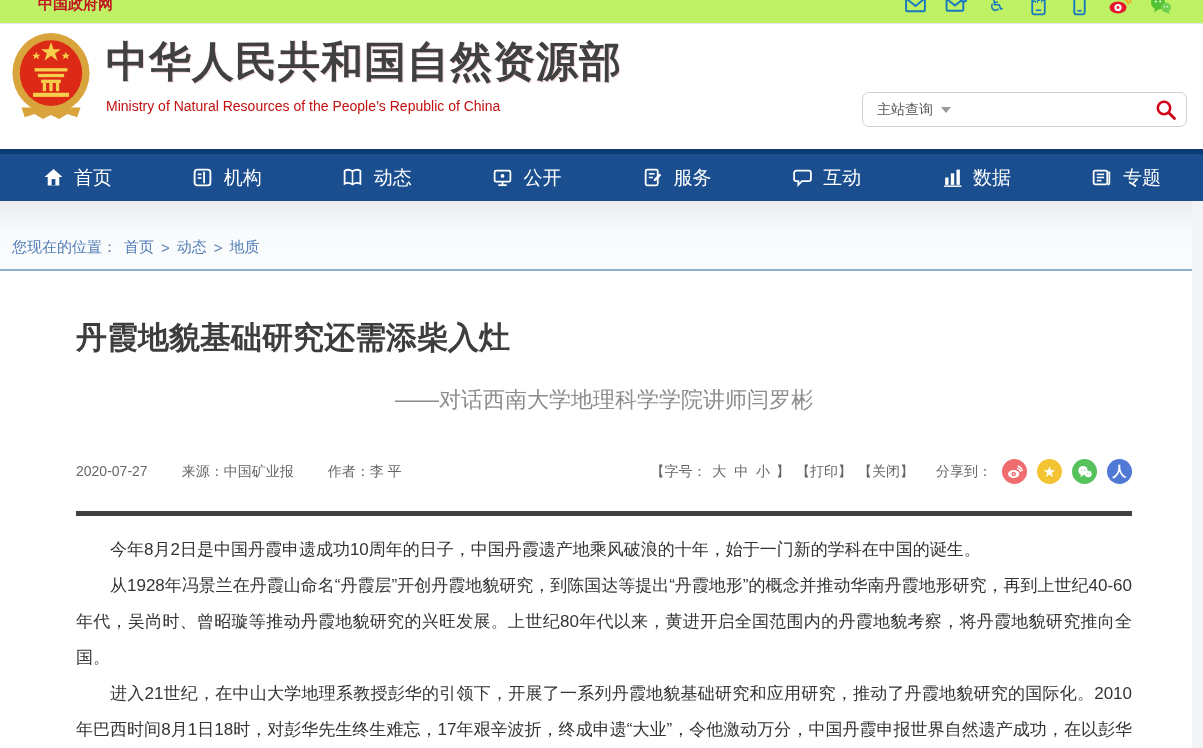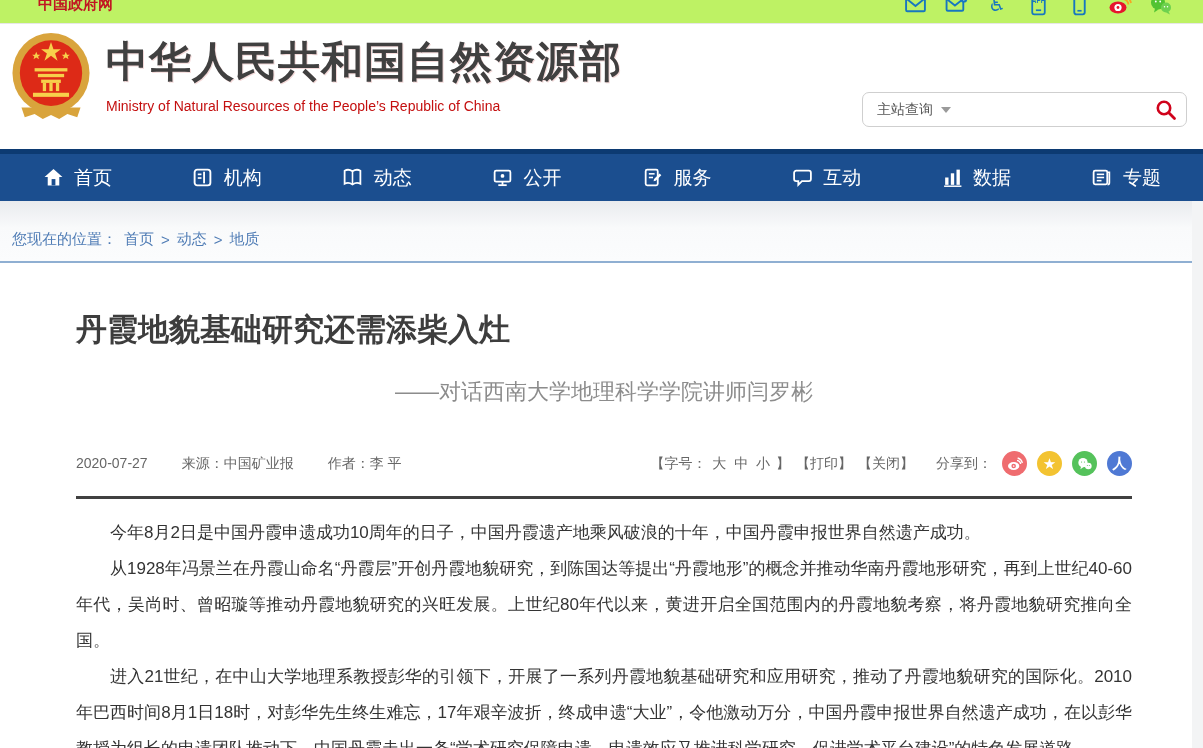--- a/index.html
+++ b/index.html
@@ -31,32 +31,32 @@
   .search-btn { width:40px; height:100%; display:flex; align-items:center; justify-content:center; cursor:pointer; }
 
   
   .nav { height:52px; background:#1b4e8f; border-top:5px solid #0c3a72;
     display:flex; align-items:center; justify-content:space-between; padding:0 42px; }
   .nav-item { display:flex; align-items:center; gap:10px; color:#fff; font-size:19px; cursor:pointer; white-space:nowrap; }
   .nav-item .nicon { display:inline-flex; width:22px; height:22px; align-items:center; justify-content:center; }
 
   
   .lower { height:556px; background:#f3f4f5; display:flex; flex-direction:column; }
-  .breadcrumb-bar { height:62px; margin-right:11px;
+  .breadcrumb-bar { height:70px; margin-right:11px;
     background:linear-gradient(#e9ebee 0%, #f9fafb 45%, #fbfcfd 100%);
     border-bottom:2px solid #8fafd2; display:flex; align-items:flex-end; padding:0 0 12px 12px; }
   .breadcrumb { font-size:15px; color:#4f7cb5; display:flex; gap:7px; align-items:center; }
   .breadcrumb .crumb { color:#4f7cb5; cursor:pointer; }
   .content-box { flex:1; margin-right:11px; background:#fff; padding:46px 60px 0 76px; overflow:hidden; }
 
   
   .art-title { font-size:31px; font-weight:bold; color:#3d3d3d; }
   .art-subtitle { text-align:center; font-size:22px; color:#8c8c8c; margin-top:26px; }
   .meta-row { margin-top:44px; display:flex; justify-content:space-between; align-items:center;
-    font-size:14px; color:#666; padding-bottom:20px; border-bottom:3px solid #404040; }
+    font-size:14px; color:#666; padding-bottom:27px; border-bottom:5px solid #404040; }
   .meta-left { display:flex; gap:34px; }
   .meta-right { display:flex; align-items:center; gap:6px;justify-content:space-between; }
   .tool { cursor:pointer; white-space:nowrap; }
   .tool-sizes { white-space:nowrap; }
   .tool-sizes .sz { cursor:pointer; margin:0 2px; }
   .share-label { margin-left:16px; white-space:nowrap; }
   .share-circle { width:25px; height:25px; border-radius:50%; display:inline-flex;
     align-items:center; justify-content:center; cursor:pointer; color:#fff; margin-left:4px; }
   .share-weibo  { background:#ef6c6f; }
   .share-qzone  { background:#f3c331; font-size:15px; }
@@ -303,19 +303,19 @@
               <circle cx="18.5" cy="14.3" r="0.75" fill="#55c25b"></circle>
             </svg>
         </span>
         <span class="share-circle share-renren">
             <span>人</span>
           </span>
       </div>
     </div>
 
     <div class="body-text">
-      <p>今年8月2日是中国丹霞申遗成功10周年的日子，中国丹霞遗产地乘风破浪的十年，中国丹霞申报世界自然遗产成功。</p>
+      <p>今年8月2日是中国丹霞申遗成功10周年的日子，中国丹霞遗产地乘风破浪的十年，始于一门新的学科在中国的诞生。</p>
       <p>从1928年冯景兰在丹霞山命名“丹霞层”开创丹霞地貌研究，到陈国达等提出“丹霞地形”的概念并推动华南丹霞地形研究，再到上世纪40-60年代，吴尚时、曾昭璇等推动丹霞地貌研究的兴旺发展。上世纪80年代以来，黄进开启全国范围内的丹霞地貌考察，将丹霞地貌研究推向全国。</p>
       <p>进入21世纪，在中山大学地理系教授彭华的引领下，开展了一系列丹霞地貌基础研究和应用研究，推动了丹霞地貌研究的国际化。2010年巴西时间8月1日18时，对彭华先生终生难忘，17年艰辛波折，终成申遗“大业”，令他激动万分，中国丹霞申报世界自然遗产成功，在以彭华教授为组长的申遗团队推动下，中国丹霞走出一条“学术研究保障申遗，申遗效应又推进科学研究、促进学术平台建设”的特色发展道路。</p>
 
     </div>
   </div>
 </div>
 
 </body></html>

